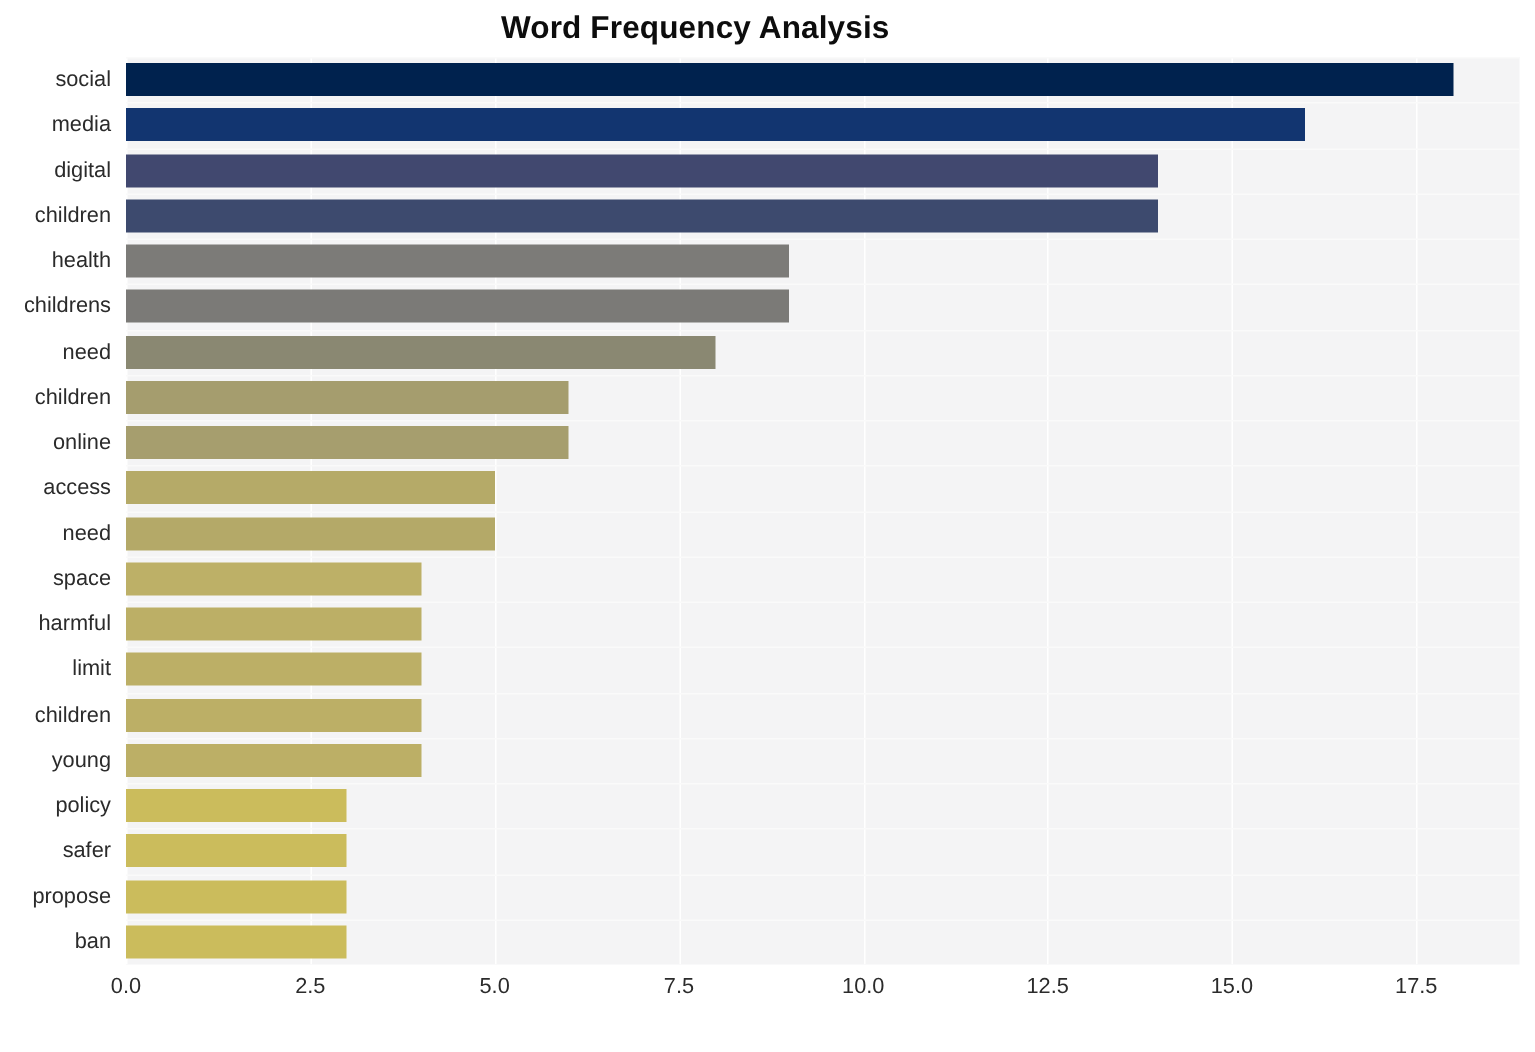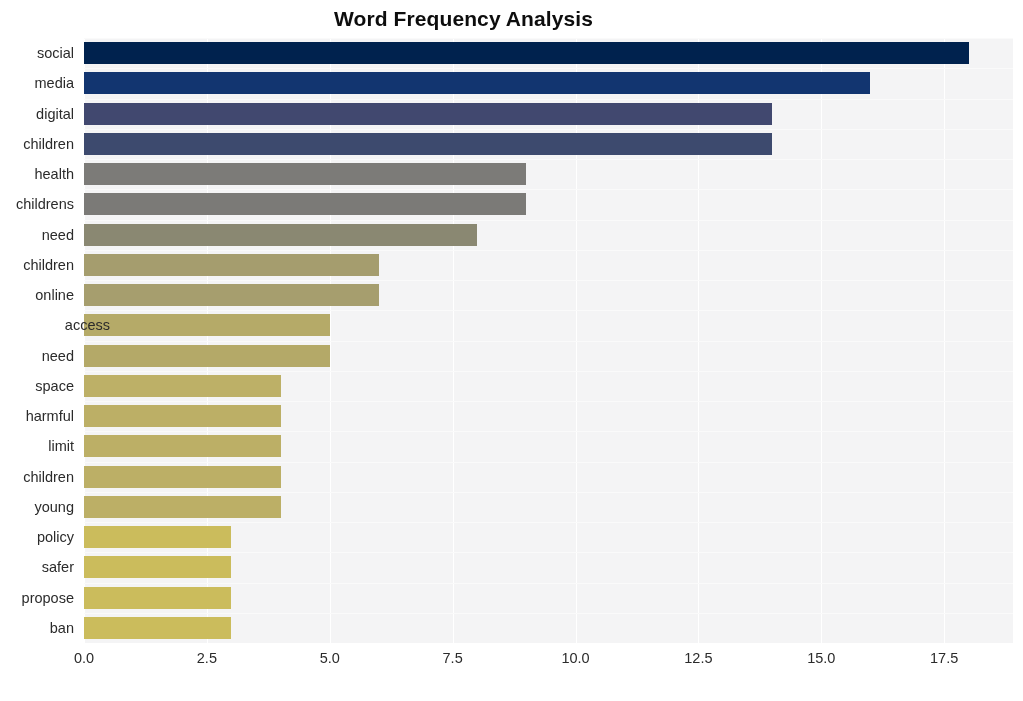--- a/index.html
+++ b/index.html
@@ -193,21 +193,21 @@
   <div id="ylabels-layer">
       <div class="ylabel" style="top: 42.125px;">social</div>
       <div class="ylabel" style="top: 72.375px;">media</div>
       <div class="ylabel" style="top: 102.625px;">digital</div>
       <div class="ylabel" style="top: 132.875px;">children</div>
       <div class="ylabel" style="top: 163.125px;">health</div>
       <div class="ylabel" style="top: 193.375px;">childrens</div>
       <div class="ylabel" style="top: 223.625px;">need</div>
       <div class="ylabel" style="top: 253.875px;">children</div>
       <div class="ylabel" style="top: 284.125px;">online</div>
-      <div class="ylabel" style="top: 314.375px; padding-left: 36px;">access</div>
+      <div class="ylabel" style="top: 314.375px;">access</div>
       <div class="ylabel" style="top: 344.625px;">need</div>
       <div class="ylabel" style="top: 374.875px;">space</div>
       <div class="ylabel" style="top: 405.125px;">harmful</div>
       <div class="ylabel" style="top: 435.375px;">limit</div>
       <div class="ylabel" style="top: 465.625px;">children</div>
       <div class="ylabel" style="top: 495.875px;">young</div>
       <div class="ylabel" style="top: 526.125px;">policy</div>
       <div class="ylabel" style="top: 556.375px;">safer</div>
       <div class="ylabel" style="top: 586.625px;">propose</div>
       <div class="ylabel" style="top: 616.875px;">ban</div>

